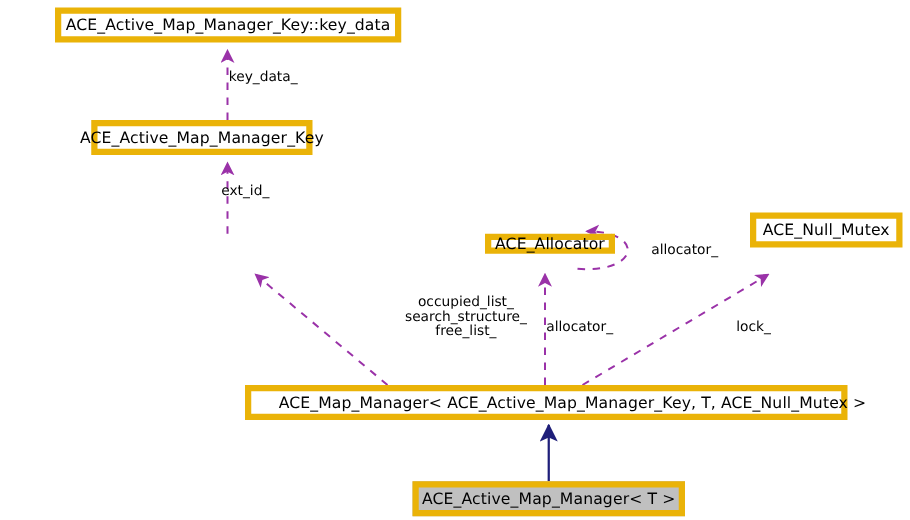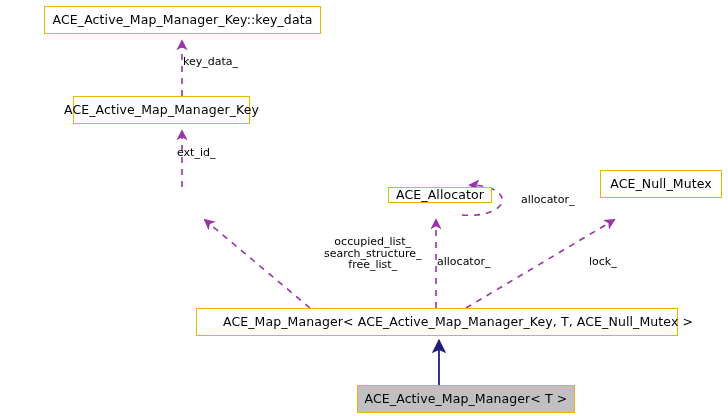--- a/index.html
+++ b/index.html
@@ -20,34 +20,33 @@
   #edge-layer {
     position: absolute;
     left: 0;
     top: 0;
     width: 728px;
     height: 416px;
   }
   .node {
     position: absolute;
     box-sizing: border-box;
-    border: 1px solid #eab308;
+    border: 5px solid #eab308;
     background: #ffffff;
     color: #000000;
     font-size: 12.5px;
     line-height: 1;
     display: flex;
     align-items: center;
     justify-content: center;
     white-space: nowrap;
     letter-spacing: 0.1px;
   }
   .node.highlight {
     background: #c0c0c0;
-    margin-left: 27px;
   }
   .edge-label {
     position: absolute;
     font-size: 11px;
     color: #000000;
     line-height: 11px;
     white-space: nowrap;
     text-align: center;
   }
   .edge-label.multi {

